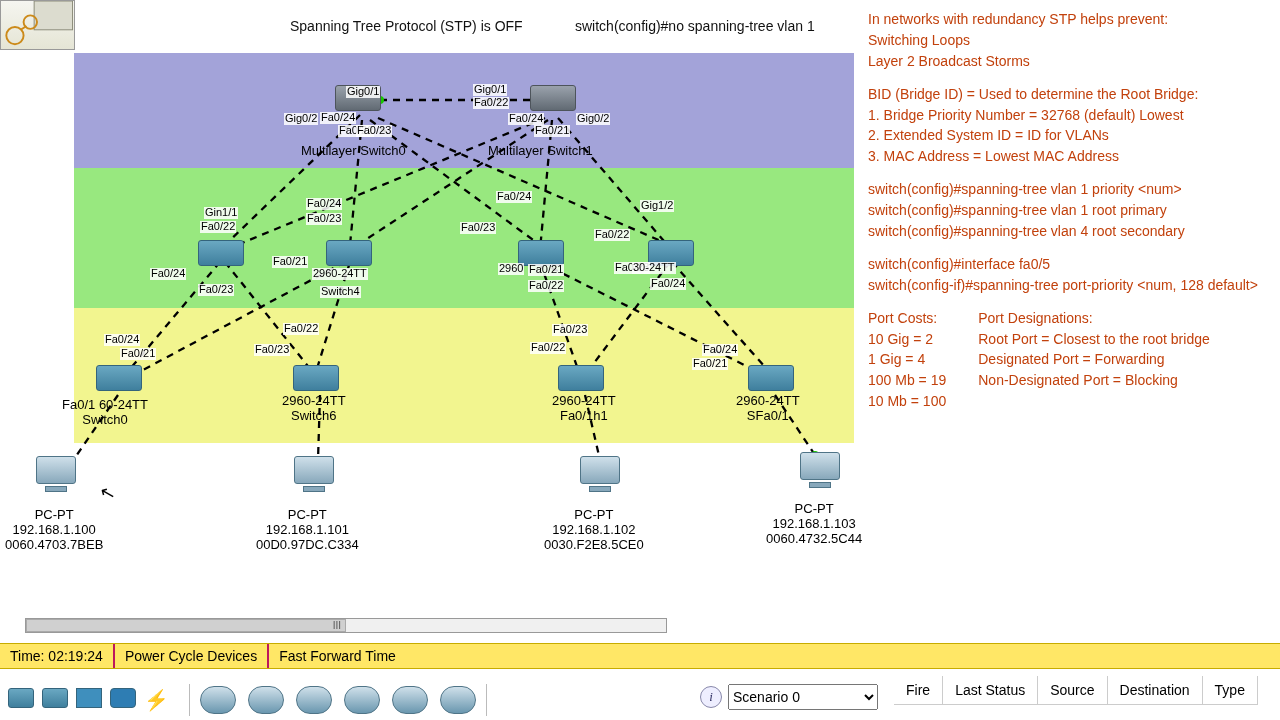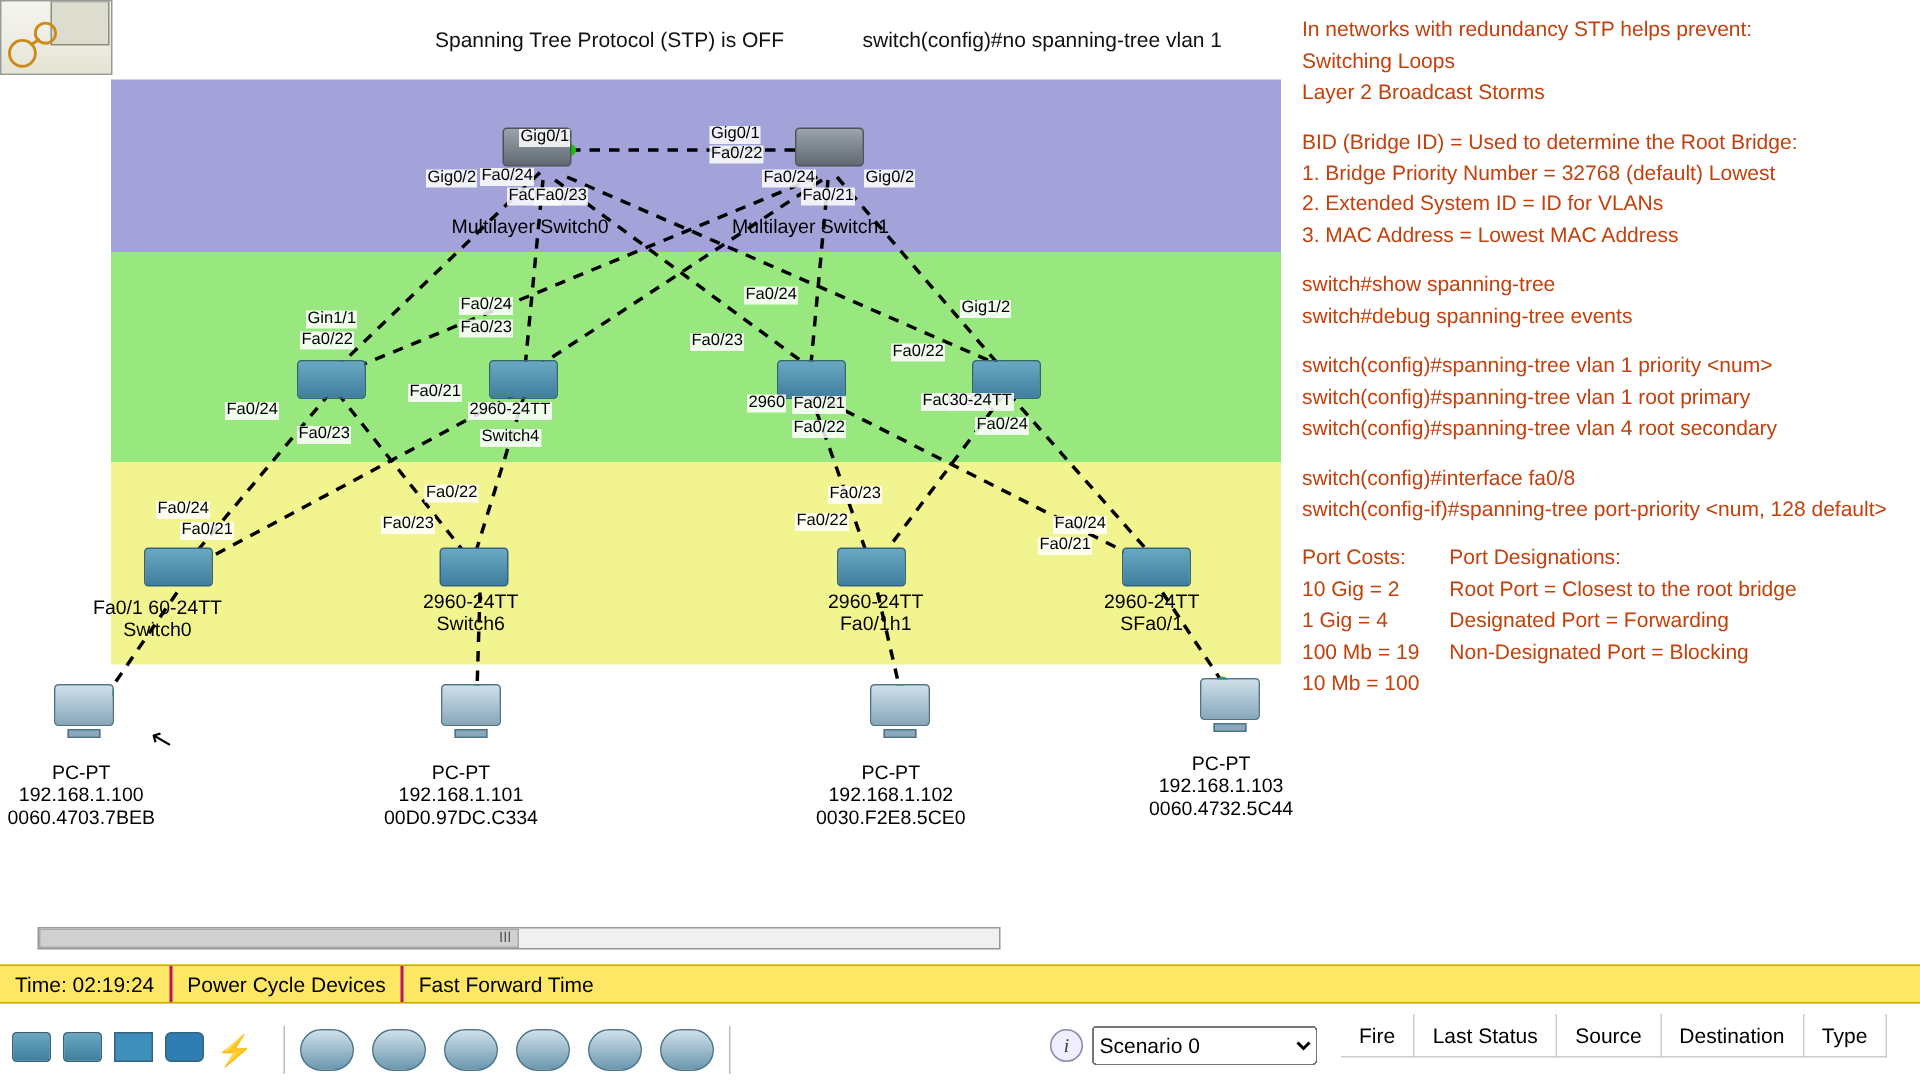--- a/index.html
+++ b/index.html
@@ -28,21 +28,21 @@
 .tag { position:absolute; font-size:11px; line-height:1.05; background:rgba(255,255,255,.85); padding:0 1px; white-space:nowrap; }
 .label { position:absolute; font-size:13px; text-align:center; line-height:1.15; white-space:nowrap; }
 
 
 .links { position:absolute; top:0; left:0; width:860px; height:620px; pointer-events:none; }
 
 
 .notes { position:absolute; top:10px; left:868px; width:410px; font-size:14px; line-height:1.35; color:#c2410c; }
 .notes p { margin-bottom: 2px; }
 .notes .grp { margin-bottom: 14px; }
-.notes .cols { display:flex; gap:20px; margin-top: 8px; }
+.notes .cols { display:flex; gap:32px; margin-top: 8px; }
 
 
 .hscroll { position:absolute; left:25px; top:618px; width:642px; height:15px; border:1px solid #999; background:#f0f0f0; }
 .hscroll .thumb { position:absolute; left:0; top:0; width:320px; height:13px; background:#d0d0d0; border:1px solid #aaa; }
 .hscroll .cap { position:absolute; right:4px; top:0; font-size:10px; color:#555; }
 
 
 .status { position:absolute; top:643px; left:0; width:1280px; height:26px; background:#ffe766; border-top:1px solid #c7ac00; border-bottom:1px solid #c7ac00; display:flex; align-items:center; font-size:14px; }
 .status > div { padding:0 10px; border-right:2px solid #be185d; height:100%; display:flex; align-items:center; }
 
@@ -226,30 +226,26 @@
       <p>Switching Loops</p>
       <p>Layer 2 Broadcast Storms</p>
   </div>
   <div class="grp">
     <p>BID (Bridge ID) = Used to determine the Root Bridge:</p>
       <p>1. Bridge Priority Number = 32768 (default) Lowest</p>
       <p>2. Extended System ID = ID for VLANs</p>
       <p>3. MAC Address = Lowest MAC Address</p>
   </div>
   <div class="grp">
-    <p>switch#show spanning-tree</p>
-      <p>switch#debug spanning-tree events</p>
-  </div>
-  <div class="grp">
     <p>switch(config)#spanning-tree vlan 1 priority &lt;num&gt;</p>
       <p>switch(config)#spanning-tree vlan 1 root primary</p>
       <p>switch(config)#spanning-tree vlan 4 root secondary</p>
   </div>
   <div class="grp">
-    <p>switch(config)#interface fa0/8</p>
+    <p>switch(config)#interface fa0/5</p>
       <p>switch(config-if)#spanning-tree port-priority &lt;num, 128 default&gt;</p>
   </div>
   <div class="cols">
     <div>
       <p>Port Costs:</p>
       <p>10 Gig = 2</p>
         <p>1 Gig = 4</p>
         <p>100 Mb = 19</p>
         <p>10 Mb = 100</p>
     </div>

